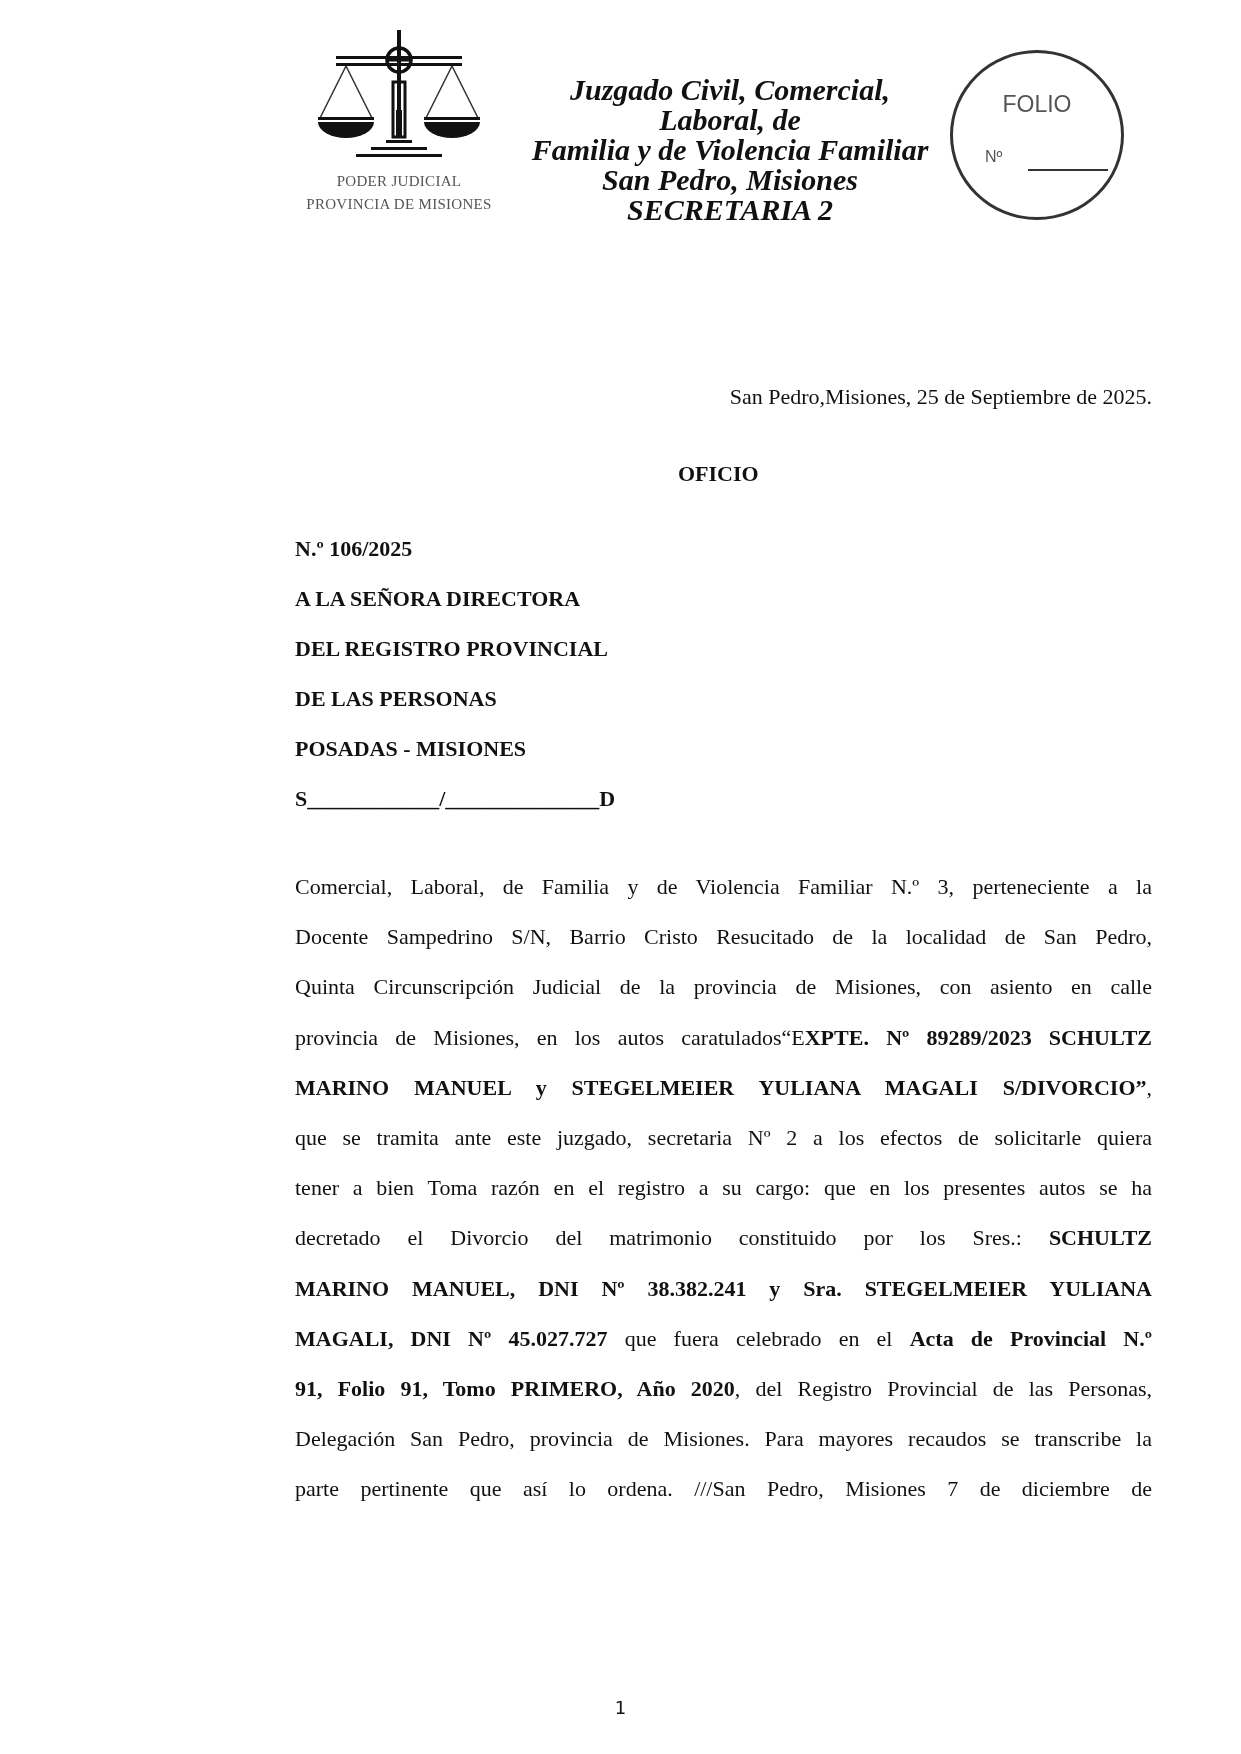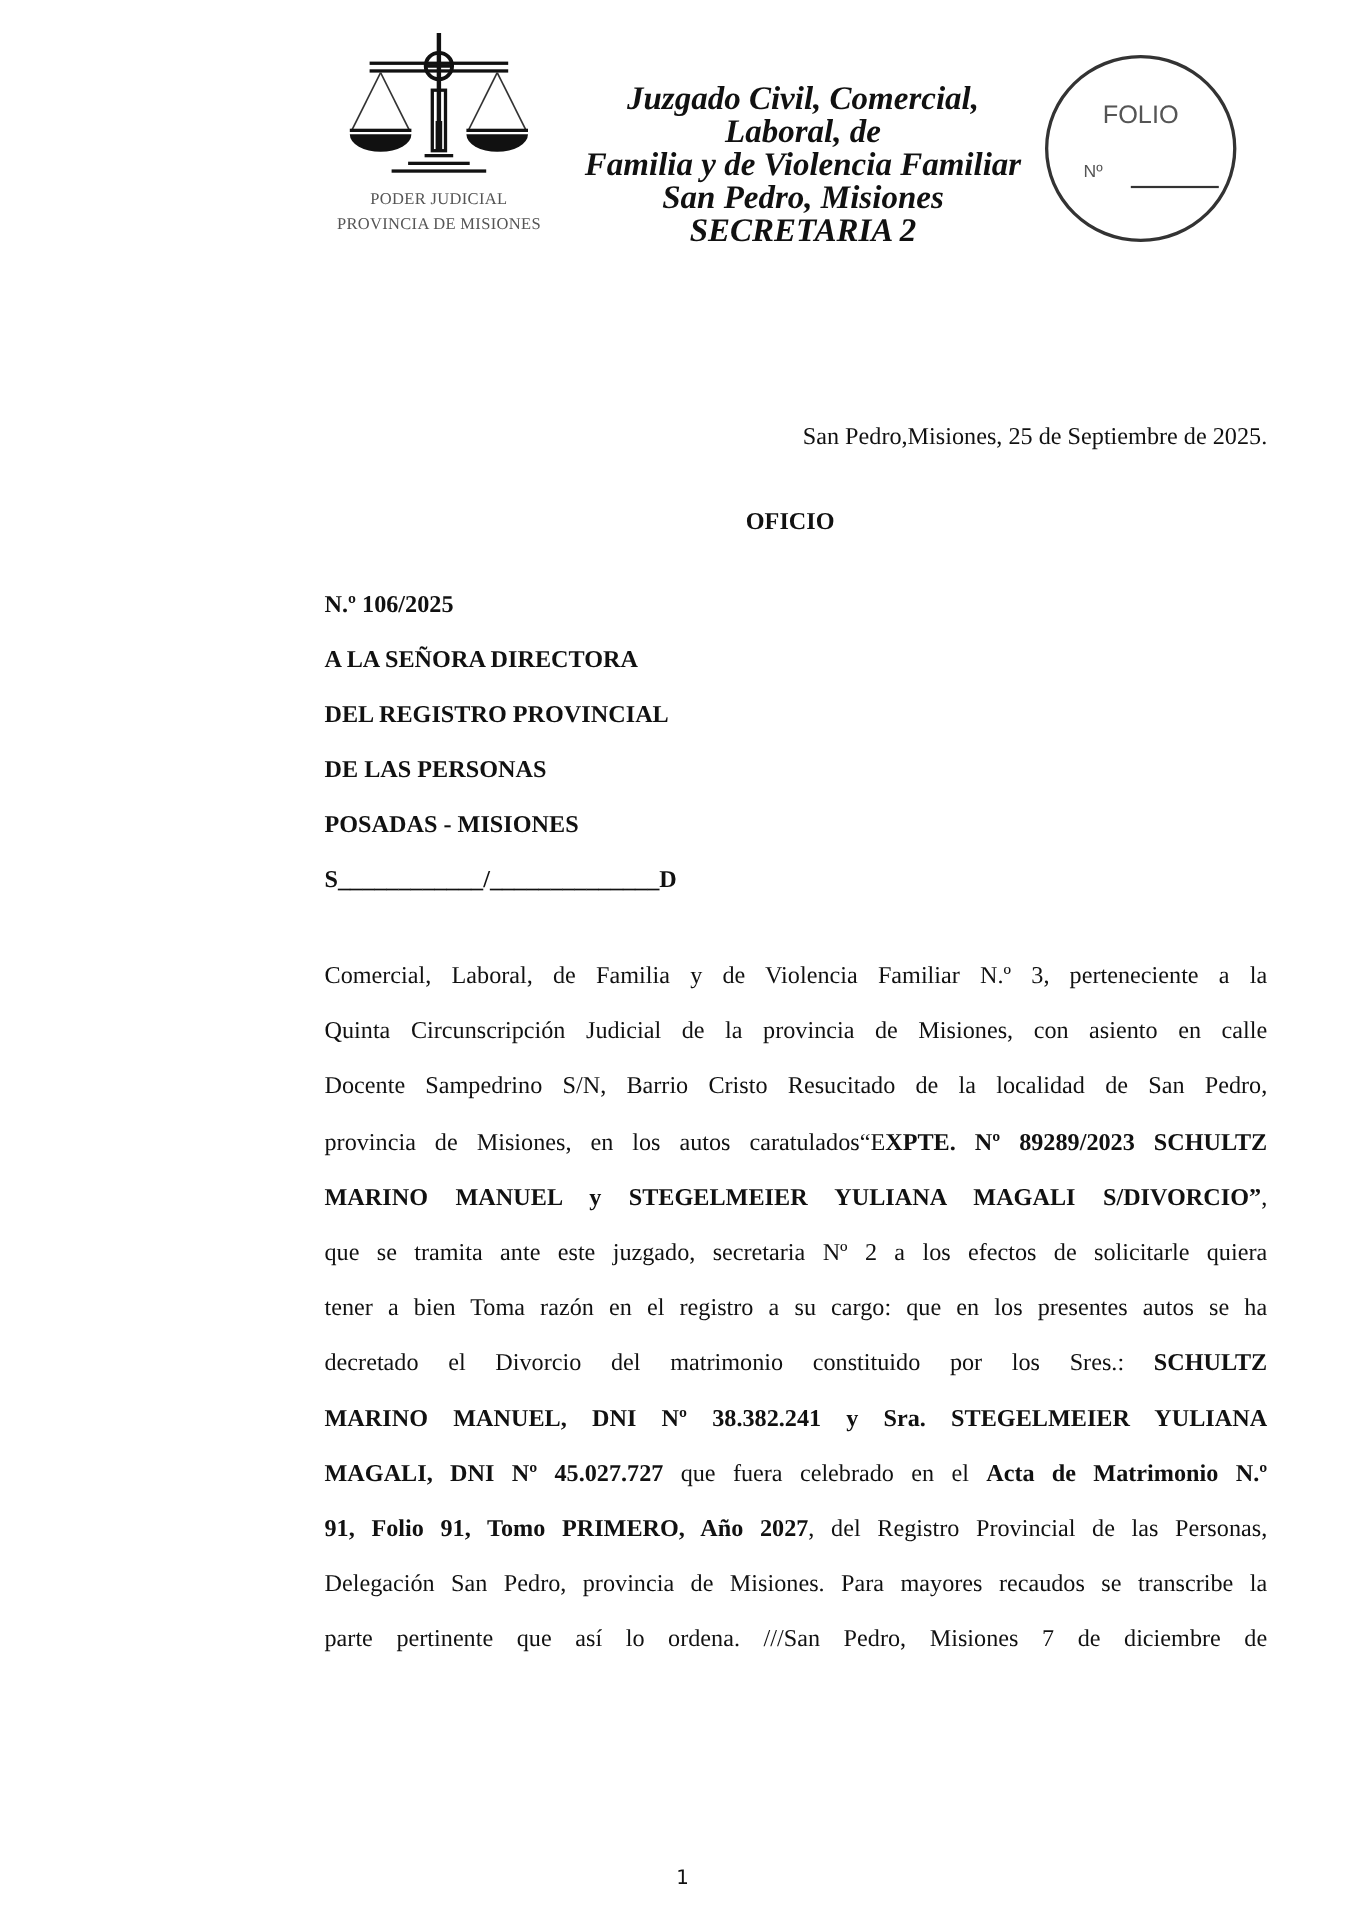--- a/index.html
+++ b/index.html
@@ -77,27 +77,27 @@
 
 <div class="addr" style="top:536px">N.º   106/2025</div>
 <div class="addr" style="top:586px">A LA SEÑORA DIRECTORA</div>
 <div class="addr" style="top:636px">DEL REGISTRO PROVINCIAL</div>
 <div class="addr" style="top:686px">DE LAS PERSONAS</div>
 <div class="addr" style="top:736px">POSADAS - MISIONES</div>
 <div class="addr" style="top:786px">S____________/______________D</div>
 
 <div class="body-text" id="body-text">
     <span class="line"><span>Comercial, Laboral, de Familia y de Violencia Familiar N.º 3, perteneciente a la</span></span>
+    <span class="line"><span>Docente Sampedrino S/N, Barrio Cristo Resucitado de la localidad de San Pedro,</span></span>
     <span class="line"><span>Quinta Circunscripción Judicial de la provincia de Misiones, con asiento en calle</span></span>
-    <span class="line"><span>Docente Sampedrino S/N, Barrio Cristo Resucitado de la localidad de San Pedro,</span></span>
     <span class="line"><span>provincia de Misiones, en los autos caratulados“E</span><b>XPTE. Nº 89289/2023 SCHULTZ</b></span>
     <span class="line"><b>MARINO MANUEL y STEGELMEIER YULIANA MAGALI S/DIVORCIO”</b><span>,</span></span>
     <span class="line"><span>que se tramita ante este juzgado, secretaria Nº 2 a los efectos de solicitarle   quiera</span></span>
     <span class="line"><span>tener a bien  Toma razón en el registro a su cargo: que en los presentes  autos se ha</span></span>
     <span class="line"><span>decretado  el Divorcio del matrimonio constituido por  los Sres.: </span><b>SCHULTZ</b></span>
     <span class="line"><b>MARINO MANUEL, DNI Nº 38.382.241 y Sra. STEGELMEIER YULIANA</b></span>
-    <span class="line"><b>MAGALI, DNI Nº 45.027.727</b><span>  que fuera celebrado en el </span><b>Acta de Matrimonio N.º</b></span>
-    <span class="line"><b>91, Folio 91, Tomo PRIMERO, Año 2027</b><span>, del Registro Provincial de las Personas,</span></span>
+    <span class="line"><b>MAGALI, DNI Nº 45.027.727</b><span>  que fuera celebrado en el </span><b>Acta de Provincial N.º</b></span>
+    <span class="line"><b>91, Folio 91, Tomo PRIMERO, Año 2020</b><span>, del Registro Provincial de las Personas,</span></span>
     <span class="line"><span>Delegación San Pedro, provincia de Misiones. Para mayores recaudos se transcribe la</span></span>
     <span class="line"><span>parte pertinente que así lo ordena. ///San Pedro, Misiones 7 de diciembre de</span></span>
   </div>
 
 <div class="page-num">1</div>
 
 </body></html>

